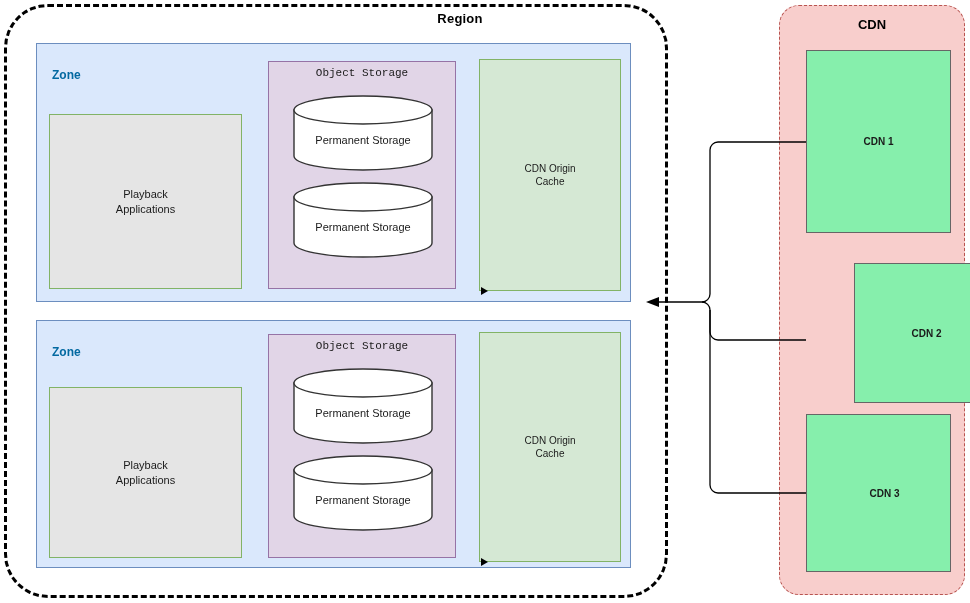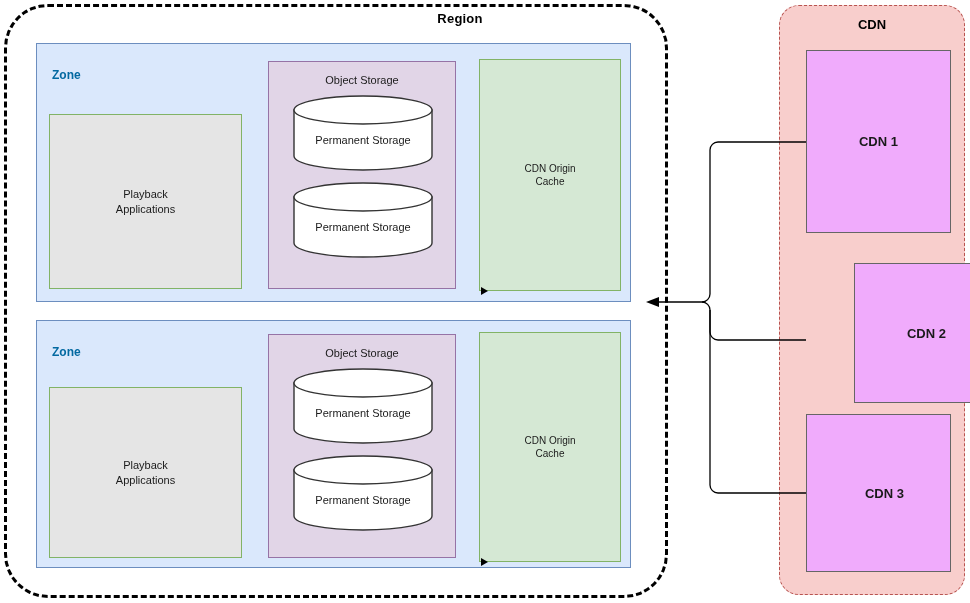--- a/index.html
+++ b/index.html
@@ -72,25 +72,26 @@
 
   
   .objstore {
     background: #e1d5e7;
     border: 1px solid #9673a6;
   }
   .objstore-1 { left: 268px; top: 61px; width: 188px; height: 228px; }
   .objstore-2 { left: 268px; top: 334px; width: 188px; height: 224px; }
   .objstore-title {
     position: absolute;
-    left: 0; top: 12px;
+    left: 0; top: 5px;
     width: 100%;
     text-align: center;
     font-size: 11px;
     color: #1a1a1a;
+    font-family: Liberation Mono, monospace;
   }
 
   
   .cylinder {
     position: absolute;
     width: 140px;
     height: 76px;
   }
   .cyl-a { left: 24px; top: 33px; }
   .cyl-b { left: 24px; top: 120px; }
@@ -142,26 +143,26 @@
   .cdn-title {
     position: absolute;
     left: 0; top: 11px;
     width: 100%;
     text-align: center;
     font-size: 13px;
     font-weight: bold;
     color: #000000;
   }
   .cdn-box {
-    background: #f0abfc;
+    background: #86efac;
     border: 1px solid #666666;
     display: flex;
     align-items: center;
     justify-content: center;
-    font-size: 13px;
+    font-size: 10px;
     font-weight: bold;
     color: #1a1a1a;
   }
   .cdn-1 { left: 806px; top: 50px;  width: 145px; height: 183px; }
   .cdn-2 { left: 806px; top: 263px; width: 145px; height: 140px; margin-left: 48px; }
   .cdn-3 { left: 806px; top: 414px; width: 145px; height: 158px; padding-left: 12px; }
 
   
   .connectors {
     left: 0; top: 0;

